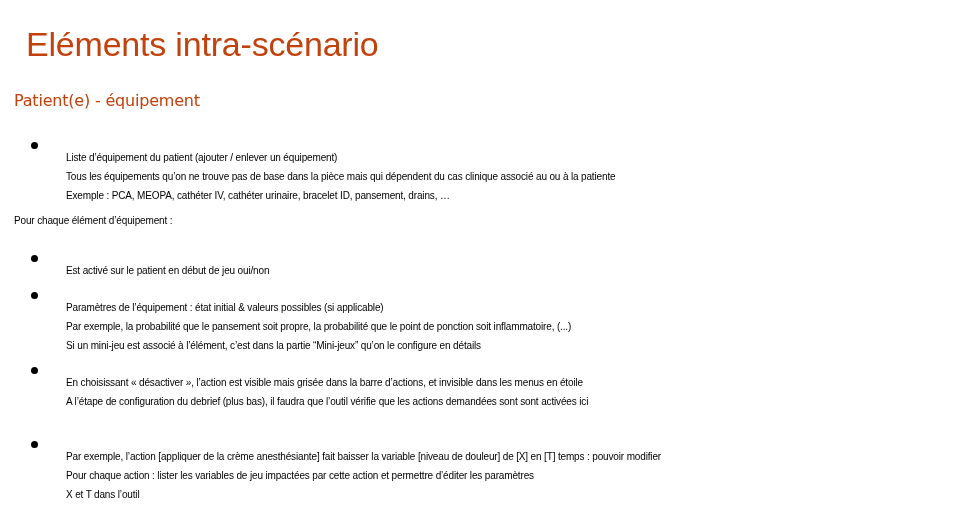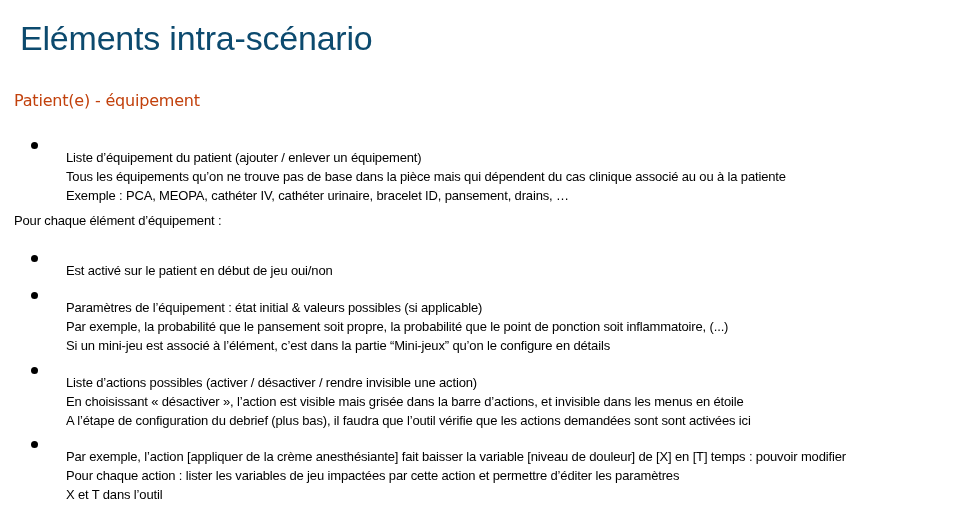--- a/index.html
+++ b/index.html
@@ -12,45 +12,45 @@
     }
     body {
       position: relative;
       color: #000000;
       font-family: "Liberation Sans", sans-serif;
     }
     .title {
       position: absolute;
       left: 14px;
       top: 10px;
-      margin: 6px;
+      margin: 12px;
       font-family: "Liberation Sans", sans-serif;
       font-weight: normal;
       font-size: 34px;
       line-height: 44px;
       letter-spacing: -0.2px;
-      color: #0c4a6e;
+      color: #c2410c;
       white-space: nowrap;
     }
     .subtitle {
       position: absolute;
       left: 14px;
       top: 90px;
       margin: 0;
       font-family: "DejaVu Sans", sans-serif;
       font-weight: normal;
       font-size: 16px;
       line-height: 22px;
       color: #c2410c;
       letter-spacing: -0.2px;
       white-space: nowrap;
     }
     .body-text {
       font-family: "Liberation Sans", sans-serif;
-      font-size: 13px;
+      font-size: 10px;
       line-height: 19px;
       white-space: nowrap;
       letter-spacing: -0.15px;
     }
     .bullet-item {
       position: absolute;
       left: 0;
       width: 977px;
     }
     .bullet-dot {
@@ -107,21 +107,20 @@
   <div class="bullet-lines">
     <span class="line">Paramètres de l’équipement : état initial &amp; valeurs possibles (si applicable)</span>
     <span class="line italic">Par exemple, la probabilité que le pansement soit propre, la probabilité que le point de ponction soit inflammatoire, (...)</span>
     <span class="line italic">Si un mini-jeu est associé à l’élément, c’est dans la partie “Mini-jeux” qu’on le configure en détails</span>
   </div>
 </div>
 
 <div class="bullet-item body-text" style="top:361px;">
   <span class="bullet-dot"></span>
   <div class="bullet-lines">
-    <span class="line">Liste d’actions possibles (activer / désactiver / rendre invisible une action)</span>
     <span class="line italic">En choisissant « désactiver », l’action est visible mais grisée dans la barre d’actions, et invisible dans les menus en étoile</span>
     <span class="line italic">A l’étape de configuration du debrief (plus bas), il faudra que l’outil vérifie que les actions demandées sont  sont activées ici</span>
   </div>
 </div>
 
 <div class="bullet-item body-text" style="top:435px;">
   <span class="bullet-dot"></span>
   <div class="bullet-lines">
     <span class="line italic">Par exemple, l’action [appliquer de la crème anesthésiante] fait baisser la variable [niveau de douleur] de [X] en [T] temps : pouvoir modifier</span>
     <span class="line">Pour chaque action : lister les variables de jeu impactées par cette action et permettre d’éditer les paramètres</span>

